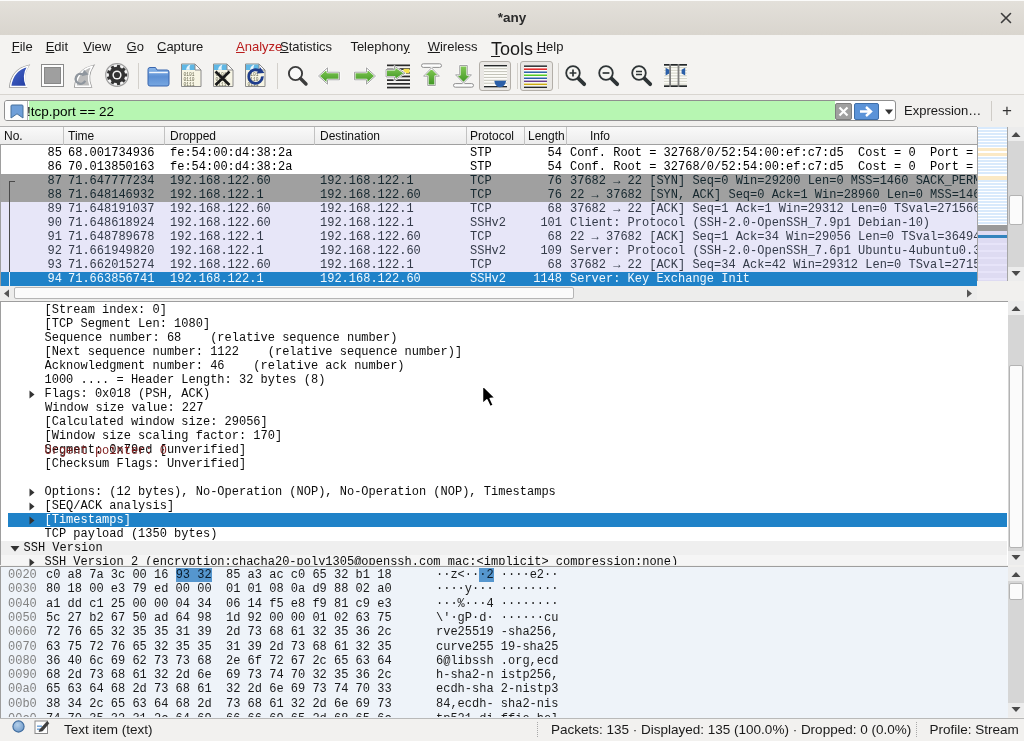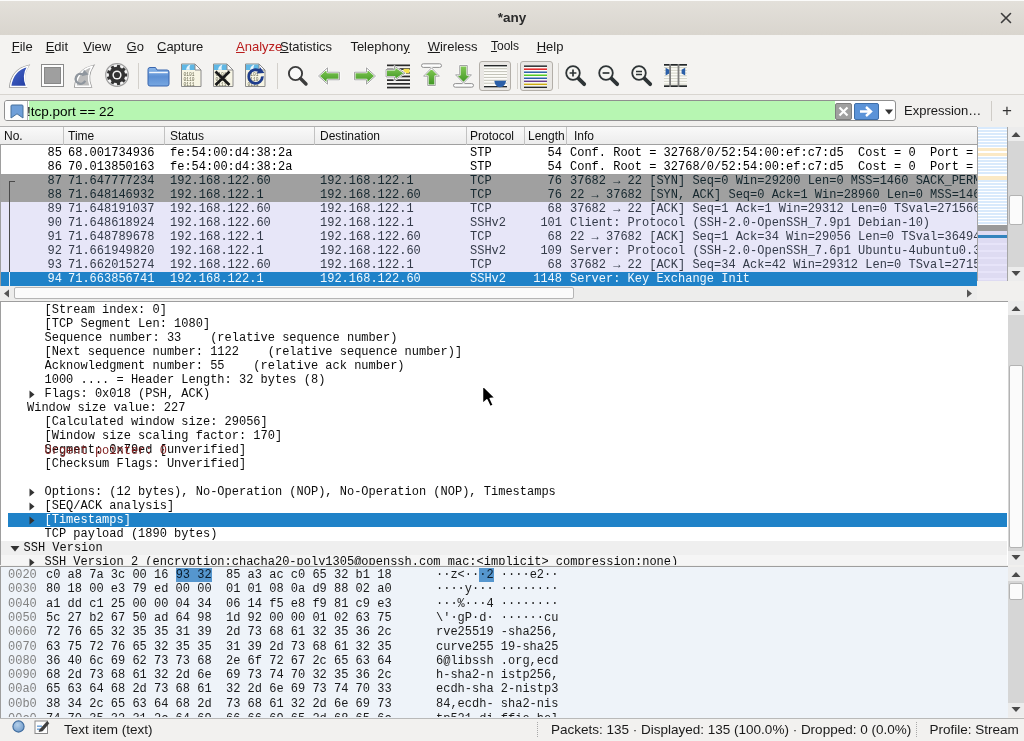--- a/index.html
+++ b/index.html
@@ -16,21 +16,21 @@
 <div class="abs" style="left:0;top:35px;width:1024px;height:22px;background:#f4f3f1;"></div>
 <div class="abs" style="left:11.7px;top:39px;font-size:13px;color:#1a1a1a;"><span style="text-decoration:underline;">F</span>ile</div>
 <div class="abs" style="left:45.7px;top:39px;font-size:13px;color:#1a1a1a;"><span style="text-decoration:underline;">E</span>dit</div>
 <div class="abs" style="left:83.2px;top:39px;font-size:13px;color:#1a1a1a;"><span style="text-decoration:underline;">V</span>iew</div>
 <div class="abs" style="left:126.6px;top:39px;font-size:13px;color:#1a1a1a;"><span style="text-decoration:underline;">G</span>o</div>
 <div class="abs" style="left:157px;top:39px;font-size:13px;color:#1a1a1a;"><span style="text-decoration:underline;">C</span>apture</div>
 <div class="abs" style="left:236px;top:39px;font-size:13px;color:#b91c1c;"><span style="text-decoration:underline;">A</span>nalyze</div>
 <div class="abs" style="left:280px;top:39px;font-size:13px;color:#1a1a1a;"><span style="text-decoration:underline;">S</span>tatistics</div>
 <div class="abs" style="left:350.4px;top:39px;font-size:13px;color:#1a1a1a;">Telephon<span style="text-decoration:underline;">y</span></div>
 <div class="abs" style="left:427.7px;top:39px;font-size:13px;color:#1a1a1a;"><span style="text-decoration:underline;">W</span>ireless</div>
-<div class="abs" style="left:491px;top:39px;font-size:12px;color:#1a1a1a;"><span style="text-decoration:underline;">T</span>ools</div>
+<div class="abs" style="left:491px;top:39px;font-size:18px;color:#1a1a1a;"><span style="text-decoration:underline;">T</span>ools</div>
 <div class="abs" style="left:536.7px;top:39px;font-size:13px;color:#1a1a1a;"><span style="text-decoration:underline;">H</span>elp</div>
 <div class="abs" style="left:0;top:57px;width:1024px;height:38px;background:#f4f3f1;border-bottom:1px solid #d8d5d0;"></div>
 <div class="abs" style="left:137.5px;top:63px;width:1px;height:26px;background:#d3d0cb;"></div>
 <div class="abs" style="left:276.5px;top:63px;width:1px;height:26px;background:#d3d0cb;"></div>
 <div class="abs" style="left:516.8px;top:63px;width:1px;height:26px;background:#d3d0cb;"></div>
 <div class="abs" style="left:557.5px;top:63px;width:1px;height:26px;background:#d3d0cb;"></div>
 <svg class="abs" style="left:8px;top:64px;" width="24" height="24" viewBox="0 0 24 24">
     <defs>
       <linearGradient id="fg" x1="0" y1="0" x2="1" y2="1">
         <stop offset="0" stop-color="#4a6ace"></stop>
@@ -223,25 +223,25 @@
     <svg class="abs" style="left:879px;top:7px;" width="10" height="8" viewBox="0 0 10 8">
       <path d="M1,1.5 h8 L5,6.5 Z" fill="#333"></path>
     </svg>
   </div>
 <div class="abs" style="left:904px;top:103px;font-size:13px;color:#1a1a1a;">Expression…</div>
 <div class="abs" style="left:991px;top:101px;width:1px;height:20px;background:#cfccc7;"></div>
 <div class="abs" style="left:999px;top:100px;width:16px;height:22px;font-size:17px;color:#333;text-align:center;line-height:22px;">+</div>
 <div class="abs" style="left:0;top:126px;width:977px;height:19px;background:linear-gradient(#f9f9f9,#ececec);border-top:1px solid #b0b0b0;border-bottom:1px solid #a0a0a0;"></div>
 <div class="abs" style="left:4px;top:129px;font-size:12px;color:#111;">No.</div>
 <div class="abs" style="left:68px;top:129px;font-size:12px;color:#111;">Time</div>
-<div class="abs" style="left:170px;top:129px;font-size:12px;color:#111;">Status</div>
+<div class="abs" style="left:170px;top:129px;font-size:12px;color:#111;">Dropped</div>
 <div class="abs" style="left:320px;top:129px;font-size:12px;color:#111;">Destination</div>
 <div class="abs" style="left:470px;top:129px;font-size:12px;color:#111;">Protocol</div>
 <div class="abs" style="left:528px;top:129px;font-size:12px;color:#111;">Length</div>
-<div class="abs" style="left:574px;top:129px;font-size:12px;color:#111;">Info</div>
+<div class="abs" style="left:590px;top:129px;font-size:12px;color:#111;">Info</div>
 <div class="abs" style="left:63px;top:127px;width:1px;height:18px;background:#c2c2c2;"></div>
 <div class="abs" style="left:164px;top:127px;width:1px;height:18px;background:#c2c2c2;"></div>
 <div class="abs" style="left:314px;top:127px;width:1px;height:18px;background:#c2c2c2;"></div>
 <div class="abs" style="left:466px;top:127px;width:1px;height:18px;background:#c2c2c2;"></div>
 <div class="abs" style="left:524px;top:127px;width:1px;height:18px;background:#c2c2c2;"></div>
 <div class="abs" style="left:566px;top:127px;width:1px;height:18px;background:#c2c2c2;"></div>
 <div class="abs" style="left:0;top:145px;width:977px;height:141px;background:#fff;border-left:1px solid #9e9e9e;"></div>
 <div class="abs mono" style="left:1px;top:146px;width:976px;height:14px;background:#ffffff;color:#000000;font-size:12px;line-height:14px;white-space:pre;overflow:hidden;"><span class="abs" style="left:0;top:0;width:61px;text-align:right;">85</span><span class="abs" style="left:67px;top:0;">68.001734936</span><span class="abs" style="left:169px;top:0;">fe:54:00:d4:38:2a</span><span class="abs" style="left:319px;top:0;"></span><span class="abs" style="left:469px;top:0;">STP</span><span class="abs" style="left:489px;top:0;width:72px;text-align:right;">54</span><span class="abs" style="left:569px;top:0;">Conf. Root = 32768/0/52:54:00:ef:c7:d5  Cost = 0  Port = 0x8002</span></div>
 <div class="abs mono" style="left:1px;top:160px;width:976px;height:14px;background:#ffffff;color:#000000;font-size:12px;line-height:14px;white-space:pre;overflow:hidden;"><span class="abs" style="left:0;top:0;width:61px;text-align:right;">86</span><span class="abs" style="left:67px;top:0;">70.013850163</span><span class="abs" style="left:169px;top:0;">fe:54:00:d4:38:2a</span><span class="abs" style="left:319px;top:0;"></span><span class="abs" style="left:469px;top:0;">STP</span><span class="abs" style="left:489px;top:0;width:72px;text-align:right;">54</span><span class="abs" style="left:569px;top:0;">Conf. Root = 32768/0/52:54:00:ef:c7:d5  Cost = 0  Port = 0x8002</span></div>
 <div class="abs mono" style="left:1px;top:174px;width:976px;height:14px;background:#a0a0a0;color:#15272e;font-size:12px;line-height:14px;white-space:pre;overflow:hidden;"><span class="abs" style="left:0;top:0;width:61px;text-align:right;">87</span><span class="abs" style="left:67px;top:0;">71.647777234</span><span class="abs" style="left:169px;top:0;">192.168.122.60</span><span class="abs" style="left:319px;top:0;">192.168.122.1</span><span class="abs" style="left:469px;top:0;">TCP</span><span class="abs" style="left:489px;top:0;width:72px;text-align:right;">76</span><span class="abs" style="left:569px;top:0;">37682 → 22 [SYN] Seq=0 Win=29200 Len=0 MSS=1460 SACK_PERM=1 TSval=2715663157 TSecr=0 WS=128</span></div>
@@ -349,48 +349,48 @@
       <path d="M0.5,6 L5,1 L9.5,6 Z" fill="#4a4a4a"></path>
     </svg>
     <svg class="abs" style="left:3px;top:143px;" width="10" height="7" viewBox="0 0 10 7">
       <path d="M0.5,1 L5,6 L9.5,1 Z" fill="#4a4a4a"></path>
     </svg>
   </div>
 <div class="abs" style="left:977px;top:281px;width:47px;height:19px;background:#f1f0ee;"></div>
 <div class="abs" style="left:0;top:301px;width:1008px;height:264px;background:#fff;border-top:1px solid #9e9e9e;border-left:1px solid #9e9e9e;overflow:hidden;"></div>
 <div class="abs mono" style="left:44.5px;top:303px;height:14px;font-size:12px;line-height:14px;color:#0c0c0c;white-space:pre;overflow:hidden;width:955.5px;">[Stream index: 0]</div>
 <div class="abs mono" style="left:44.5px;top:317px;height:14px;font-size:12px;line-height:14px;color:#0c0c0c;white-space:pre;overflow:hidden;width:955.5px;">[TCP Segment Len: 1080]</div>
-<div class="abs mono" style="left:44.5px;top:331px;height:14px;font-size:12px;line-height:14px;color:#0c0c0c;white-space:pre;overflow:hidden;width:955.5px;">Sequence number: 33    (relative sequence number)</div>
+<div class="abs mono" style="left:44.5px;top:331px;height:14px;font-size:12px;line-height:14px;color:#0c0c0c;white-space:pre;overflow:hidden;width:955.5px;">Sequence number: 68    (relative sequence number)</div>
 <div class="abs mono" style="left:44.5px;top:345px;height:14px;font-size:12px;line-height:14px;color:#0c0c0c;white-space:pre;overflow:hidden;width:955.5px;">[Next sequence number: 1122    (relative sequence number)]</div>
-<div class="abs mono" style="left:44.5px;top:359px;height:14px;font-size:12px;line-height:14px;color:#0c0c0c;white-space:pre;overflow:hidden;width:955.5px;">Acknowledgment number: 55    (relative ack number)</div>
+<div class="abs mono" style="left:44.5px;top:359px;height:14px;font-size:12px;line-height:14px;color:#0c0c0c;white-space:pre;overflow:hidden;width:955.5px;">Acknowledgment number: 46    (relative ack number)</div>
 <div class="abs mono" style="left:44.5px;top:373px;height:14px;font-size:12px;line-height:14px;color:#0c0c0c;white-space:pre;overflow:hidden;width:955.5px;">1000 .... = Header Length: 32 bytes (8)</div>
 <svg class="abs" style="left:28px;top:390px;" width="8" height="9" viewBox="0 0 8 9">
     <path d="M1.5,0.5 L6.5,4.5 L1.5,8.5 Z" fill="#333"></path>
   </svg>
 <div class="abs mono" style="left:44.5px;top:387px;height:14px;font-size:12px;line-height:14px;color:#0c0c0c;white-space:pre;overflow:hidden;width:955.5px;">Flags: 0x018 (PSH, ACK)</div>
-<div class="abs mono" style="left:27px;top:401px;height:14px;font-size:12px;line-height:14px;color:#0c0c0c;white-space:pre;overflow:hidden;width:955.5px;">Window size value: 227</div>
+<div class="abs mono" style="left:45px;top:401px;height:14px;font-size:12px;line-height:14px;color:#0c0c0c;white-space:pre;overflow:hidden;width:955.5px;">Window size value: 227</div>
 <div class="abs mono" style="left:44.5px;top:415px;height:14px;font-size:12px;line-height:14px;color:#0c0c0c;white-space:pre;overflow:hidden;width:955.5px;">[Calculated window size: 29056]</div>
 <div class="abs mono" style="left:44.5px;top:429px;height:14px;font-size:12px;line-height:14px;color:#0c0c0c;white-space:pre;overflow:hidden;width:955.5px;">[Window size scaling factor: 170]</div>
 <div class="abs mono" style="left:44.5px;top:443px;height:14px;font-size:12px;line-height:14px;color:#0c0c0c;white-space:pre;overflow:hidden;width:955.5px;">Segment: 0x79ed [unverified]</div>
 <div class="abs mono" style="left:44.5px;top:457px;height:14px;font-size:12px;line-height:14px;color:#0c0c0c;white-space:pre;overflow:hidden;width:955.5px;">[Checksum Flags: Unverified]</div>
 <div class="abs mono" style="left:44.5px;top:444px;height:14px;font-size:12px;line-height:14px;color:#7f1d1d;white-space:pre;overflow:hidden;width:955.5px;">Urgent pointer: 0</div>
 <svg class="abs" style="left:28px;top:488px;" width="8" height="9" viewBox="0 0 8 9">
     <path d="M1.5,0.5 L6.5,4.5 L1.5,8.5 Z" fill="#333"></path>
   </svg>
 <div class="abs mono" style="left:44.5px;top:485px;height:14px;font-size:12px;line-height:14px;color:#0c0c0c;white-space:pre;overflow:hidden;width:955.5px;">Options: (12 bytes), No-Operation (NOP), No-Operation (NOP), Timestamps</div>
 <svg class="abs" style="left:28px;top:502px;" width="8" height="9" viewBox="0 0 8 9">
     <path d="M1.5,0.5 L6.5,4.5 L1.5,8.5 Z" fill="#333"></path>
   </svg>
 <div class="abs mono" style="left:44.5px;top:499px;height:14px;font-size:12px;line-height:14px;color:#0c0c0c;white-space:pre;overflow:hidden;width:955.5px;">[SEQ/ACK analysis]</div>
 <div class="abs" style="left:8px;top:513px;width:999px;height:14px;background:#1f82c8;"></div>
 <svg class="abs" style="left:28px;top:516px;" width="8" height="9" viewBox="0 0 8 9">
     <path d="M1.5,0.5 L6.5,4.5 L1.5,8.5 Z" fill="#333"></path>
   </svg>
 <div class="abs mono" style="left:44.5px;top:513px;height:14px;font-size:12px;line-height:14px;color:#ffffff;white-space:pre;overflow:hidden;width:955.5px;">[Timestamps]</div>
-<div class="abs mono" style="left:44.5px;top:527px;height:14px;font-size:12px;line-height:14px;color:#0c0c0c;white-space:pre;overflow:hidden;width:955.5px;">TCP payload (1890 bytes)</div>
+<div class="abs mono" style="left:44.5px;top:527px;height:14px;font-size:12px;line-height:14px;color:#0c0c0c;white-space:pre;overflow:hidden;width:955.5px;">TCP payload (1350 bytes)</div>
 <div class="abs" style="left:1px;top:541px;width:1006px;height:14px;background:#efefef;"></div>
 <svg class="abs" style="left:10px;top:545px;" width="10" height="7" viewBox="0 0 10 7">
     <path d="M0.5,1 L9.5,1 L5,6.5 Z" fill="#333"></path>
   </svg>
 <div class="abs mono" style="left:23.5px;top:541px;height:14px;font-size:12px;line-height:14px;color:#0c0c0c;white-space:pre;overflow:hidden;width:976.5px;">SSH Version</div>
 <div class="abs" style="left:1px;top:555px;width:1006px;height:10px;background:#f5f5f5;"></div>
 <svg class="abs" style="left:28px;top:558px;" width="8" height="9" viewBox="0 0 8 9">
     <path d="M1.5,0.5 L6.5,4.5 L1.5,8.5 Z" fill="#333"></path>
   </svg>
 <div class="abs mono" style="left:44.5px;top:555px;height:10px;font-size:12px;line-height:14px;color:#0c0c0c;white-space:pre;overflow:hidden;width:955.5px;">SSH Version 2 (encryption:chacha20-poly1305@openssh.com mac:&lt;implicit&gt; compression:none)</div>

